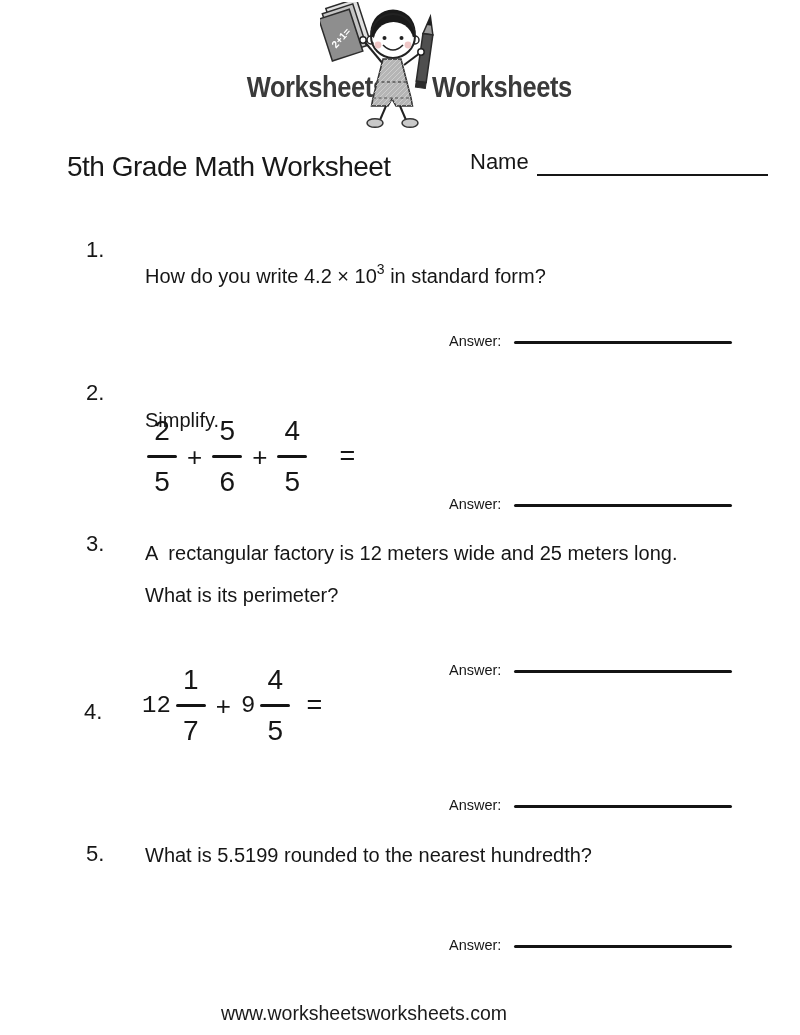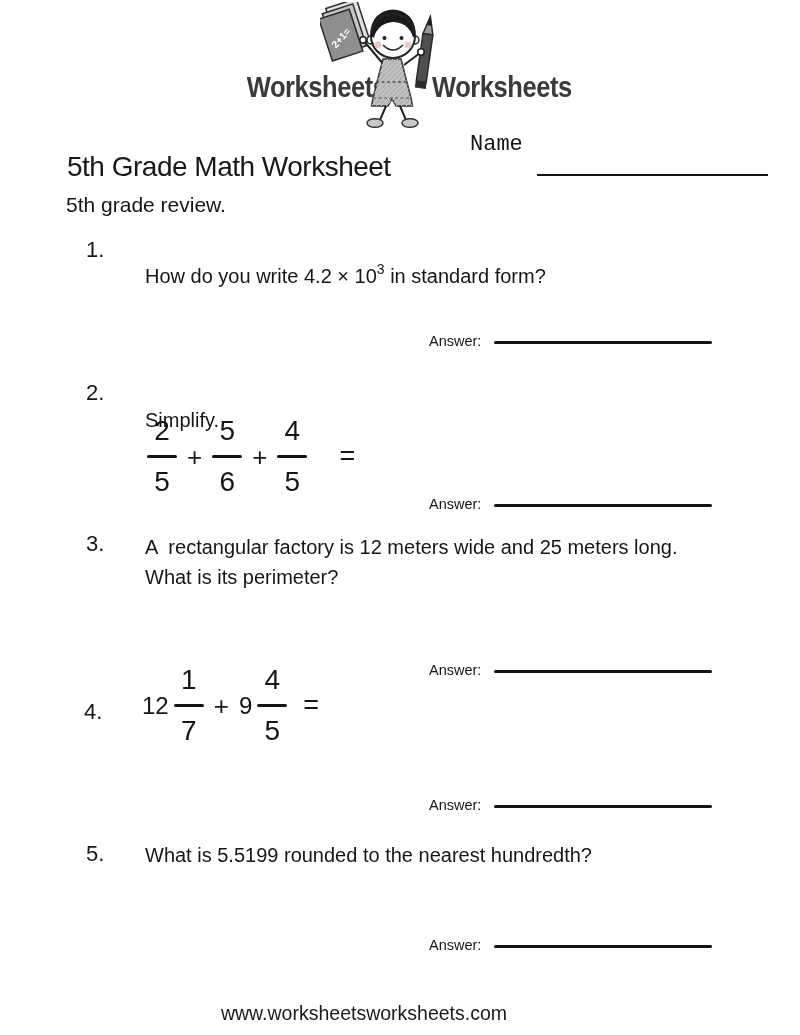--- a/index.html
+++ b/index.html
@@ -14,42 +14,42 @@
   .logo-text{
     font-weight:700;font-size:30px;color:#3a3a3a;letter-spacing:-0.5px;
     white-space:nowrap;line-height:1;
   }
   .logo-left{left:225px;top:72px;width:145px;text-align:right;transform:scaleX(.85);transform-origin:right center;}
   .logo-right{left:432px;top:72px;transform:scaleX(.85);transform-origin:left center;}
   .mascot{left:320px;top:2px;}
 
   
   .title{left:67px;top:151px;font-size:28px;letter-spacing:-0.5px;line-height:1.15;color:#181818;}
-  .name-label{left:470px;top:132px;font-size:22px;font-family:Liberation Mono, monospace;}
+  .name-label{left:470px;top:149px;font-size:22px;}
   .name-line{left:537px;top:174px;width:231px;height:0;border-top:2px solid #161616;}
   .subtitle{left:66px;top:193px;font-size:21px;}
 
   
   .q-num{font-size:22px;line-height:1.2;}
   .q-text{font-size:20px;line-height:1.3;}
-  .q3-text{width:620px;line-height:30px;white-space:pre-wrap;}
+  .q3-text{width:620px;line-height:42px;white-space:pre-wrap;}
   .sup{font-size:14px;position:relative;top:-9px;}
 
   
   .expr{display:flex;align-items:center;}
   .frac{display:inline-flex;flex-direction:column;align-items:center;font-size:28px;line-height:1;}
   .frac .bar{width:30px;height:3px;background:#141414;border-radius:1.5px;margin:10px 0;}
   .op{font-size:26px;margin:0 10px;line-height:1;}
   .eq{font-size:27px;margin-left:32px;line-height:1;}
   .eq-tight{margin-left:16px;}
   .whole{font-size:24px;line-height:1;}
-  .whole-gap{margin-right:5px;}
-
-  
-  .answer-row{display:flex;align-items:flex-start;}
+  .whole-gap{margin-right:5px;font-family:Liberation Mono, monospace;}
+
+  
+  .answer-row{display:flex;align-items:flex-start;margin-left:20px;}
   .answer-label{font-size:14.5px;line-height:17px;}
   .answer-line{width:218px;height:3px;background:#141414;border-radius:2px;margin-left:13px;margin-top:8px;}
   .a1{left:429px;top:333px;}
   .a2{left:429px;top:496px;}
   .a3{left:429px;top:662px;}
   .a4{left:429px;top:797px;}
   .a5{left:429px;top:937px;}
 
   
   .footer{left:0;top:1002px;width:728px;text-align:center;font-size:19.5px;color:#1b1b1b;}
@@ -112,21 +112,20 @@
     <line x1="80" y1="104" x2="86" y2="118" stroke="#222" stroke-width="2"></line>
     <ellipse cx="55" cy="121" rx="8" ry="4.3" fill="#c9c9c9" stroke="#333" stroke-width="1.5"></ellipse>
     <ellipse cx="90" cy="121" rx="8" ry="4.3" fill="#c9c9c9" stroke="#333" stroke-width="1.5"></ellipse>
   </svg>
 
   <div class="abs logo-text logo-right">Worksheets</div>
 
   <div class="abs title">5th Grade Math Worksheet</div>
   <div class="abs name-label">Name</div>
   <div class="abs name-line"></div>
-  <div class="abs subtitle">5th grade review.</div>
 
   <div class="abs q-num" style="left:86px;top:237px;">1.</div>
   <div class="abs q-text" style="left:145px;top:238px;margin-top:25px;"><span>How do you write 4.2 × 10</span><span class="sup">3</span><span> in standard form?</span></div>
 
   <div class="abs answer-row a1">
     <span class="answer-label">Answer:</span>
     <div class="answer-line"></div>
   </div>
 
   <div class="abs q-num" style="left:86px;top:380px;">2.</div>

